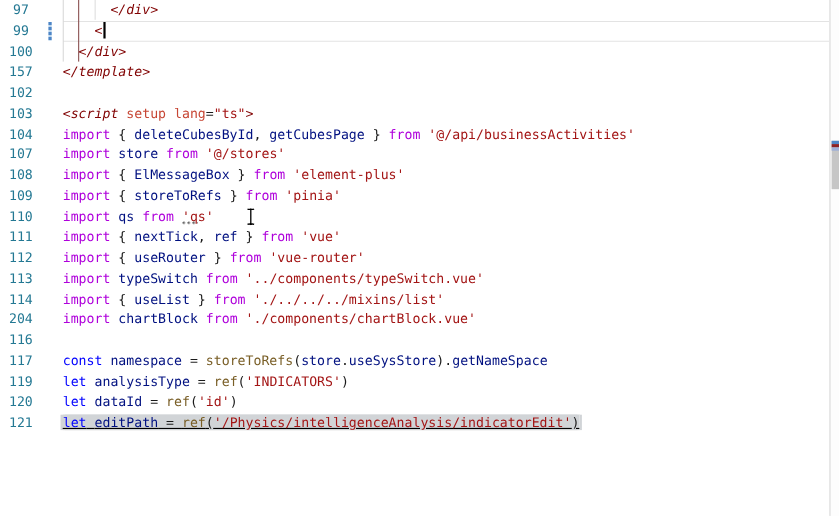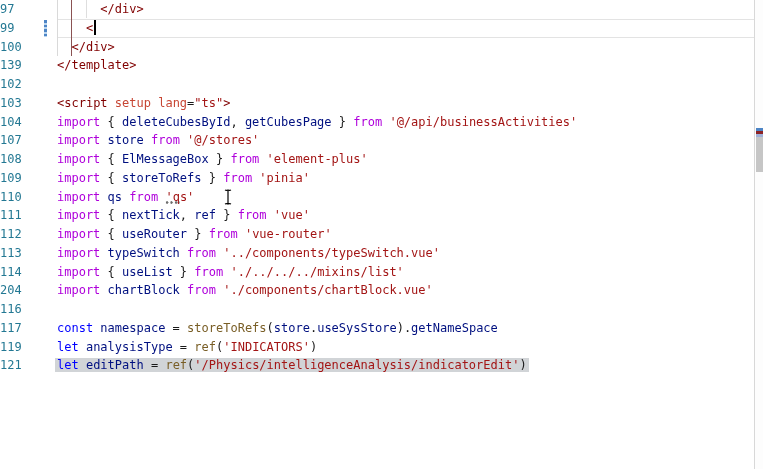--- a/index.html
+++ b/index.html
@@ -2,37 +2,37 @@
 <html style="--editor_background: #ffffff; --line_number: #237893; --keyword_import: #AF00DB; --keyword_decl: #0000FF; --identifier: #001080; --function: #795E26; --string: #A31515; --tag: #800000; --attribute: #C74634; --selection_background: #d1d4d7; --modified_marker: #4d85c6; --error_marker: #8c2326; --info_marker: #9fb0d8;"><head>
 <meta charset="utf-8">
 <style>
   html,body{margin:0;padding:0;background:#ffffff;}
   body{width:763px;height:469px;overflow:hidden;position:relative;
        font-family:"DejaVu Sans Mono","Liberation Mono",monospace;font-size:12px;}
   #editor{position:absolute;inset:0;background:var(--editor_background,#fff);}
   #code-rows{position:absolute;left:0;top:0;right:9px;}
   .row{display:flex;height:18.76px;line-height:18.76px;white-space:pre;}
   .gutterwrap{position:relative;width:57px;flex:0 0 57px;}
-  .gutter{display:inline-block;width:38px;text-align:left;
+  .gutter{display:inline-block;width:38px;text-align:center;
           color:var(--line_number,#237893);user-select:none;}
   .modmark{position:absolute;left:44px;top:1px;bottom:1px;width:3px;
            background:repeating-linear-gradient(to bottom,
              var(--modified_marker,#4d85c6) 0 2.5px, #bcd6ee 2.5px 4.5px);}
   .linebody{flex:1;position:relative;}
   .row.current .linebody{box-shadow:inset 0 1px 0 #e3e3e3, inset 0 -1px 0 #e3e3e3;}
   .selected{background:var(--selection_background,#d1d4d7);
             box-shadow:2px 0 0 var(--selection_background,#d1d4d7),
-                      -2px 0 0 var(--selection_background,#d1d4d7);}
+                      -2px 0 0 var(--selection_background,#d1d4d7);text-decoration:underline;}
   .tok-plain{color:#1a1a1a;}
   .tok-kw{color:var(--keyword_import,#AF00DB);}
   .tok-kwb{color:var(--keyword_decl,#0000FF);margin-top:48px;}
   .tok-id{color:var(--identifier,#001080);}
   .tok-fn{color:var(--function,#795E26);}
   .tok-str{color:var(--string,#A31515);}
-  .tok-tag{color:var(--tag,#800000);}
+  .tok-tag{color:var(--tag,#800000);font-style:italic;}
   .tok-attr{color:var(--attribute,#C74634);}
   .tok-hint{background-image:radial-gradient(circle at 2px 1.5px,#6a6a6a 1.1px,transparent 1.3px);
             background-size:4.5px 3px;background-repeat:repeat-x;background-position:left bottom;}
   .caret{display:inline-block;width:1.6px;height:15px;background:#000;
          vertical-align:-3px;margin-left:1px;}
   
   .guide{position:absolute;width:1px;}
   #guide-a{left:57px;top:0;height:56px;background:#d9d9d9;}
   #guide-b{left:71px;top:0;height:56px;background:#8a5252;}
   #guide-c{left:86px;top:0;height:18px;background:#dedede;}
@@ -48,36 +48,37 @@
   #ibeam{position:absolute;left:224px;top:189px;width:8px;height:16px;}
 </style>
 </head>
 <body>
 
 <div id="editor">
   <div id="code-rows">
       <div class="row"><span class="gutterwrap"><span class="gutter">97</span></span><span class="linebody"><span><span class="tok-plain">      </span><span class="tok-tag">&lt;/div&gt;</span></span></span></div>
       <div class="row current"><span class="gutterwrap"><span class="gutter">99</span><span class="modmark"></span></span><span class="linebody"><span><span class="tok-plain">    </span><span class="tok-tag">&lt;</span><span class="caret"></span></span></span></div>
       <div class="row"><span class="gutterwrap"><span class="gutter">100</span></span><span class="linebody"><span><span class="tok-plain">  </span><span class="tok-tag">&lt;/div&gt;</span></span></span></div>
-      <div class="row"><span class="gutterwrap"><span class="gutter">139</span></span><span class="linebody"><span><span class="tok-tag">&lt;/template&gt;</span></span></span></div>
+      <div class="row"><span class="gutterwrap"><span class="gutter">157</span></span><span class="linebody"><span><span class="tok-tag">&lt;/template&gt;</span></span></span></div>
       <div class="row"><span class="gutterwrap"><span class="gutter">102</span></span><span class="linebody"><span></span></span></div>
       <div class="row"><span class="gutterwrap"><span class="gutter">103</span></span><span class="linebody"><span><span class="tok-tag">&lt;</span><span class="tok-tag">script</span><span class="tok-plain"> </span><span class="tok-attr">setup</span><span class="tok-plain"> </span><span class="tok-attr">lang</span><span class="tok-plain">=</span><span class="tok-str">"ts"</span><span class="tok-tag">&gt;</span></span></span></div>
       <div class="row"><span class="gutterwrap"><span class="gutter">104</span></span><span class="linebody"><span><span class="tok-kw">import</span><span class="tok-plain"> { </span><span class="tok-id">deleteCubesById</span><span class="tok-plain">, </span><span class="tok-id">getCubesPage</span><span class="tok-plain"> } </span><span class="tok-kw">from</span><span class="tok-plain"> </span><span class="tok-str">'@/api/businessActivities'</span></span></span></div>
       <div class="row"><span class="gutterwrap"><span class="gutter">107</span></span><span class="linebody"><span><span class="tok-kw">import</span><span class="tok-plain"> </span><span class="tok-id">store</span><span class="tok-plain"> </span><span class="tok-kw">from</span><span class="tok-plain"> </span><span class="tok-str">'@/stores'</span></span></span></div>
       <div class="row"><span class="gutterwrap"><span class="gutter">108</span></span><span class="linebody"><span><span class="tok-kw">import</span><span class="tok-plain"> { </span><span class="tok-id">ElMessageBox</span><span class="tok-plain"> } </span><span class="tok-kw">from</span><span class="tok-plain"> </span><span class="tok-str">'element-plus'</span></span></span></div>
       <div class="row"><span class="gutterwrap"><span class="gutter">109</span></span><span class="linebody"><span><span class="tok-kw">import</span><span class="tok-plain"> { </span><span class="tok-id">storeToRefs</span><span class="tok-plain"> } </span><span class="tok-kw">from</span><span class="tok-plain"> </span><span class="tok-str">'pinia'</span></span></span></div>
       <div class="row"><span class="gutterwrap"><span class="gutter">110</span></span><span class="linebody"><span><span class="tok-kw">import</span><span class="tok-plain"> </span><span class="tok-id">qs</span><span class="tok-plain"> </span><span class="tok-kw">from</span><span class="tok-plain"> </span><span class="tok-str tok-hint">'q</span><span class="tok-str">s'</span></span></span></div>
       <div class="row"><span class="gutterwrap"><span class="gutter">111</span></span><span class="linebody"><span><span class="tok-kw">import</span><span class="tok-plain"> { </span><span class="tok-id">nextTick</span><span class="tok-plain">, </span><span class="tok-id">ref</span><span class="tok-plain"> } </span><span class="tok-kw">from</span><span class="tok-plain"> </span><span class="tok-str">'vue'</span></span></span></div>
       <div class="row"><span class="gutterwrap"><span class="gutter">112</span></span><span class="linebody"><span><span class="tok-kw">import</span><span class="tok-plain"> { </span><span class="tok-id">useRouter</span><span class="tok-plain"> } </span><span class="tok-kw">from</span><span class="tok-plain"> </span><span class="tok-str">'vue-router'</span></span></span></div>
       <div class="row"><span class="gutterwrap"><span class="gutter">113</span></span><span class="linebody"><span><span class="tok-kw">import</span><span class="tok-plain"> </span><span class="tok-id">typeSwitch</span><span class="tok-plain"> </span><span class="tok-kw">from</span><span class="tok-plain"> </span><span class="tok-str">'../components/typeSwitch.vue'</span></span></span></div>
       <div class="row"><span class="gutterwrap"><span class="gutter">114</span></span><span class="linebody"><span><span class="tok-kw">import</span><span class="tok-plain"> { </span><span class="tok-id">useList</span><span class="tok-plain"> } </span><span class="tok-kw">from</span><span class="tok-plain"> </span><span class="tok-str">'./../../../mixins/list'</span></span></span></div>
       <div class="row"><span class="gutterwrap"><span class="gutter">204</span></span><span class="linebody"><span><span class="tok-kw">import</span><span class="tok-plain"> </span><span class="tok-id">chartBlock</span><span class="tok-plain"> </span><span class="tok-kw">from</span><span class="tok-plain"> </span><span class="tok-str">'./components/chartBlock.vue'</span></span></span></div>
       <div class="row"><span class="gutterwrap"><span class="gutter">116</span></span><span class="linebody"><span></span></span></div>
       <div class="row"><span class="gutterwrap"><span class="gutter">117</span></span><span class="linebody"><span><span class="tok-kwb">const</span><span class="tok-plain"> </span><span class="tok-id">namespace</span><span class="tok-plain"> = </span><span class="tok-fn">storeToRefs</span><span class="tok-plain">(</span><span class="tok-id">store</span><span class="tok-plain">.</span><span class="tok-id">useSysStore</span><span class="tok-plain">)</span><span class="tok-plain">.</span><span class="tok-id">getNameSpace</span></span></span></div>
       <div class="row"><span class="gutterwrap"><span class="gutter">119</span></span><span class="linebody"><span><span class="tok-kwb">let</span><span class="tok-plain"> </span><span class="tok-id">analysisType</span><span class="tok-plain"> = </span><span class="tok-fn">ref</span><span class="tok-plain">(</span><span class="tok-str">'INDICATORS'</span><span class="tok-plain">)</span></span></span></div>
+      <div class="row"><span class="gutterwrap"><span class="gutter">120</span></span><span class="linebody"><span><span class="tok-kwb">let</span><span class="tok-plain"> </span><span class="tok-id">dataId</span><span class="tok-plain"> = </span><span class="tok-fn">ref</span><span class="tok-plain">(</span><span class="tok-str">'id'</span><span class="tok-plain">)</span></span></span></div>
       <div class="row"><span class="gutterwrap"><span class="gutter">121</span></span><span class="linebody"><span class="selected"><span class="tok-kwb">let</span><span class="tok-plain"> </span><span class="tok-id">editPath</span><span class="tok-plain"> = </span><span class="tok-fn">ref</span><span class="tok-plain">(</span><span class="tok-str">'/Physics/intelligenceAnalysis/indicatorEdit'</span><span class="tok-plain">)</span></span></span></div>
     </div>
 
   <div class="guide" id="guide-a"></div>
   <div class="guide" id="guide-b"></div>
   <div class="guide" id="guide-c"></div>
 
   <div id="ibeam">
     <svg width="8" height="16" viewBox="0 0 8 16">
       <path d="M1 1 Q2.5 1.8 4 1 Q5.5 1.8 7 1 M4 1.5 V14.5 M1 15 Q2.5 14.2 4 15 Q5.5 14.2 7 15" stroke="#000" stroke-width="1.2" fill="none"></path>

